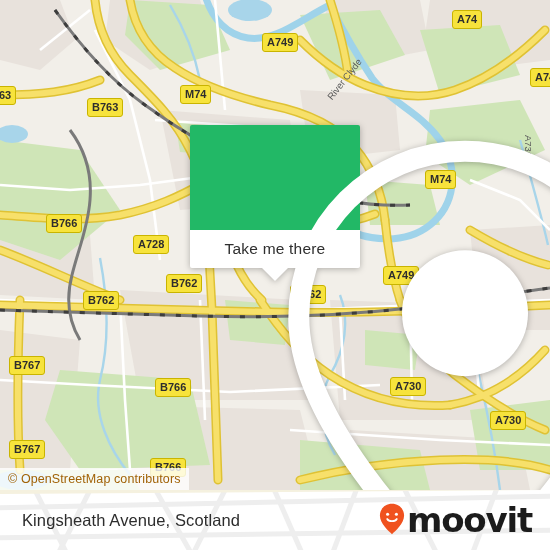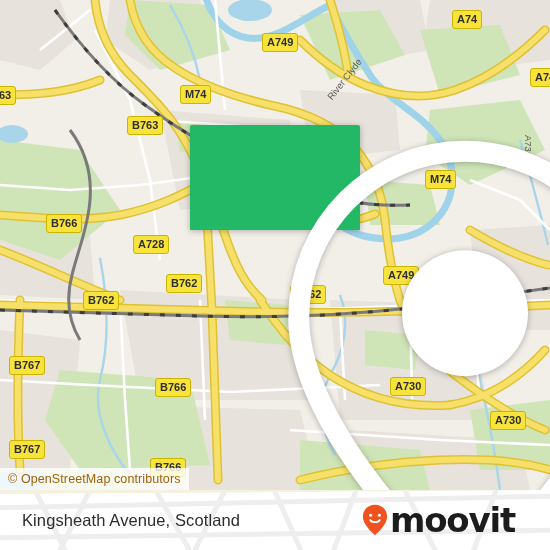--- a/index.html
+++ b/index.html
@@ -99,24 +99,24 @@
   .footer{
     position:absolute;left:0;top:490px;width:550px;height:60px;
     background:#ffffff;
     overflow:hidden;
   }
   .footer-watermark{position:absolute;left:0;top:0;width:550px;height:60px;opacity:1;}
   .footer-inner{
     position:relative;z-index:5;
     height:60px;display:flex;align-items:center;
     justify-content:space-between;
-    padding:0 35px 0 22px;box-sizing:border-box;
+    padding:0 18px 0 22px;box-sizing:border-box;
   }
   .footer-title{font-size:16.5px;color:#2d2d2d;letter-spacing:.1px;}
-  .brand{display:flex;align-items:center;gap:2px;}
+  .brand{display:flex;gap:2px;}
   .brand-pin{width:26px;height:32px;display:block;}
   .brand-text{
     font-size:34px;color:#1c1c1c;font-weight:bold;
     letter-spacing:-1.2px;line-height:1;
     font-family:"DejaVu Sans",sans-serif;
   }
 </style>
 </head>
 <body>
 
@@ -257,21 +257,21 @@
         </g>
       </g>
     </svg>
 
     <div>
       <div class="shield" style="left:262px;top:33px;">A749</div>
       <div class="shield" style="left:452px;top:10px;">A74</div>
       <div class="shield" style="left:530px;top:68px;">A74</div>
       <div class="shield" style="left:180px;top:85px;">M74</div>
       <div class="shield" style="left:425px;top:170px;">M74</div>
-      <div class="shield" style="left:87px;top:116px;margin-left:40px;">B763</div>
+      <div class="shield" style="left:87px;top:98px;">B763</div>
       <div class="shield" style="left:-6px;top:86px;">63</div>
       <div class="shield" style="left:133px;top:199px;margin-top:36px;">A728</div>
       <div class="shield" style="left:46px;top:214px;">B766</div>
       <div class="shield" style="left:166px;top:274px;">B762</div>
       <div class="shield" style="left:83px;top:291px;">B762</div>
       <div class="shield" style="left:290px;top:285px;">B762</div>
       <div class="shield" style="left:383px;top:266px;">A749</div>
       <div class="shield" style="left:9px;top:356px;">B767</div>
       <div class="shield" style="left:155px;top:378px;">B766</div>
       <div class="shield" style="left:390px;top:377px;">A730</div>
@@ -287,20 +287,24 @@
     <div class="placelabel" style="left:348px;top:178px;">en</div>
 
     <div class="attrib">© OpenStreetMap contributors</div>
 
     <div class="callout">
       <div class="callout-top">
         <svg class="callout-pin" viewBox="0 0 46 56">
           <path d="M23 3 C12.5 3 4 11.5 4 22 C4 33.5 17 47 23 53 C29 47 42 33.5 42 22 C42 11.5 33.5 3 23 3 Z" fill="none" stroke="#ffffff" stroke-width="2.4" stroke-linejoin="round"></path>
           <circle cx="23" cy="21.5" r="7.2" fill="#ffffff"></circle>
         </svg>
+      </div>
+      <div class="callout-bottom">
+        <span class="callout-label">Take me there</span>
+        <span class="callout-tail"></span>
       </div>
     </div>
   </div>
 
   <div class="footer">
     <svg class="footer-watermark" viewBox="0 0 550 60">
       <rect x="0" y="0" width="550" height="60" fill="#ffffff"></rect>
       <g stroke="#eeeeee" stroke-width="5" fill="none">
         <path d="M30 -10 L70 70"></path>
         <path d="M95 -10 L55 70"></path>

